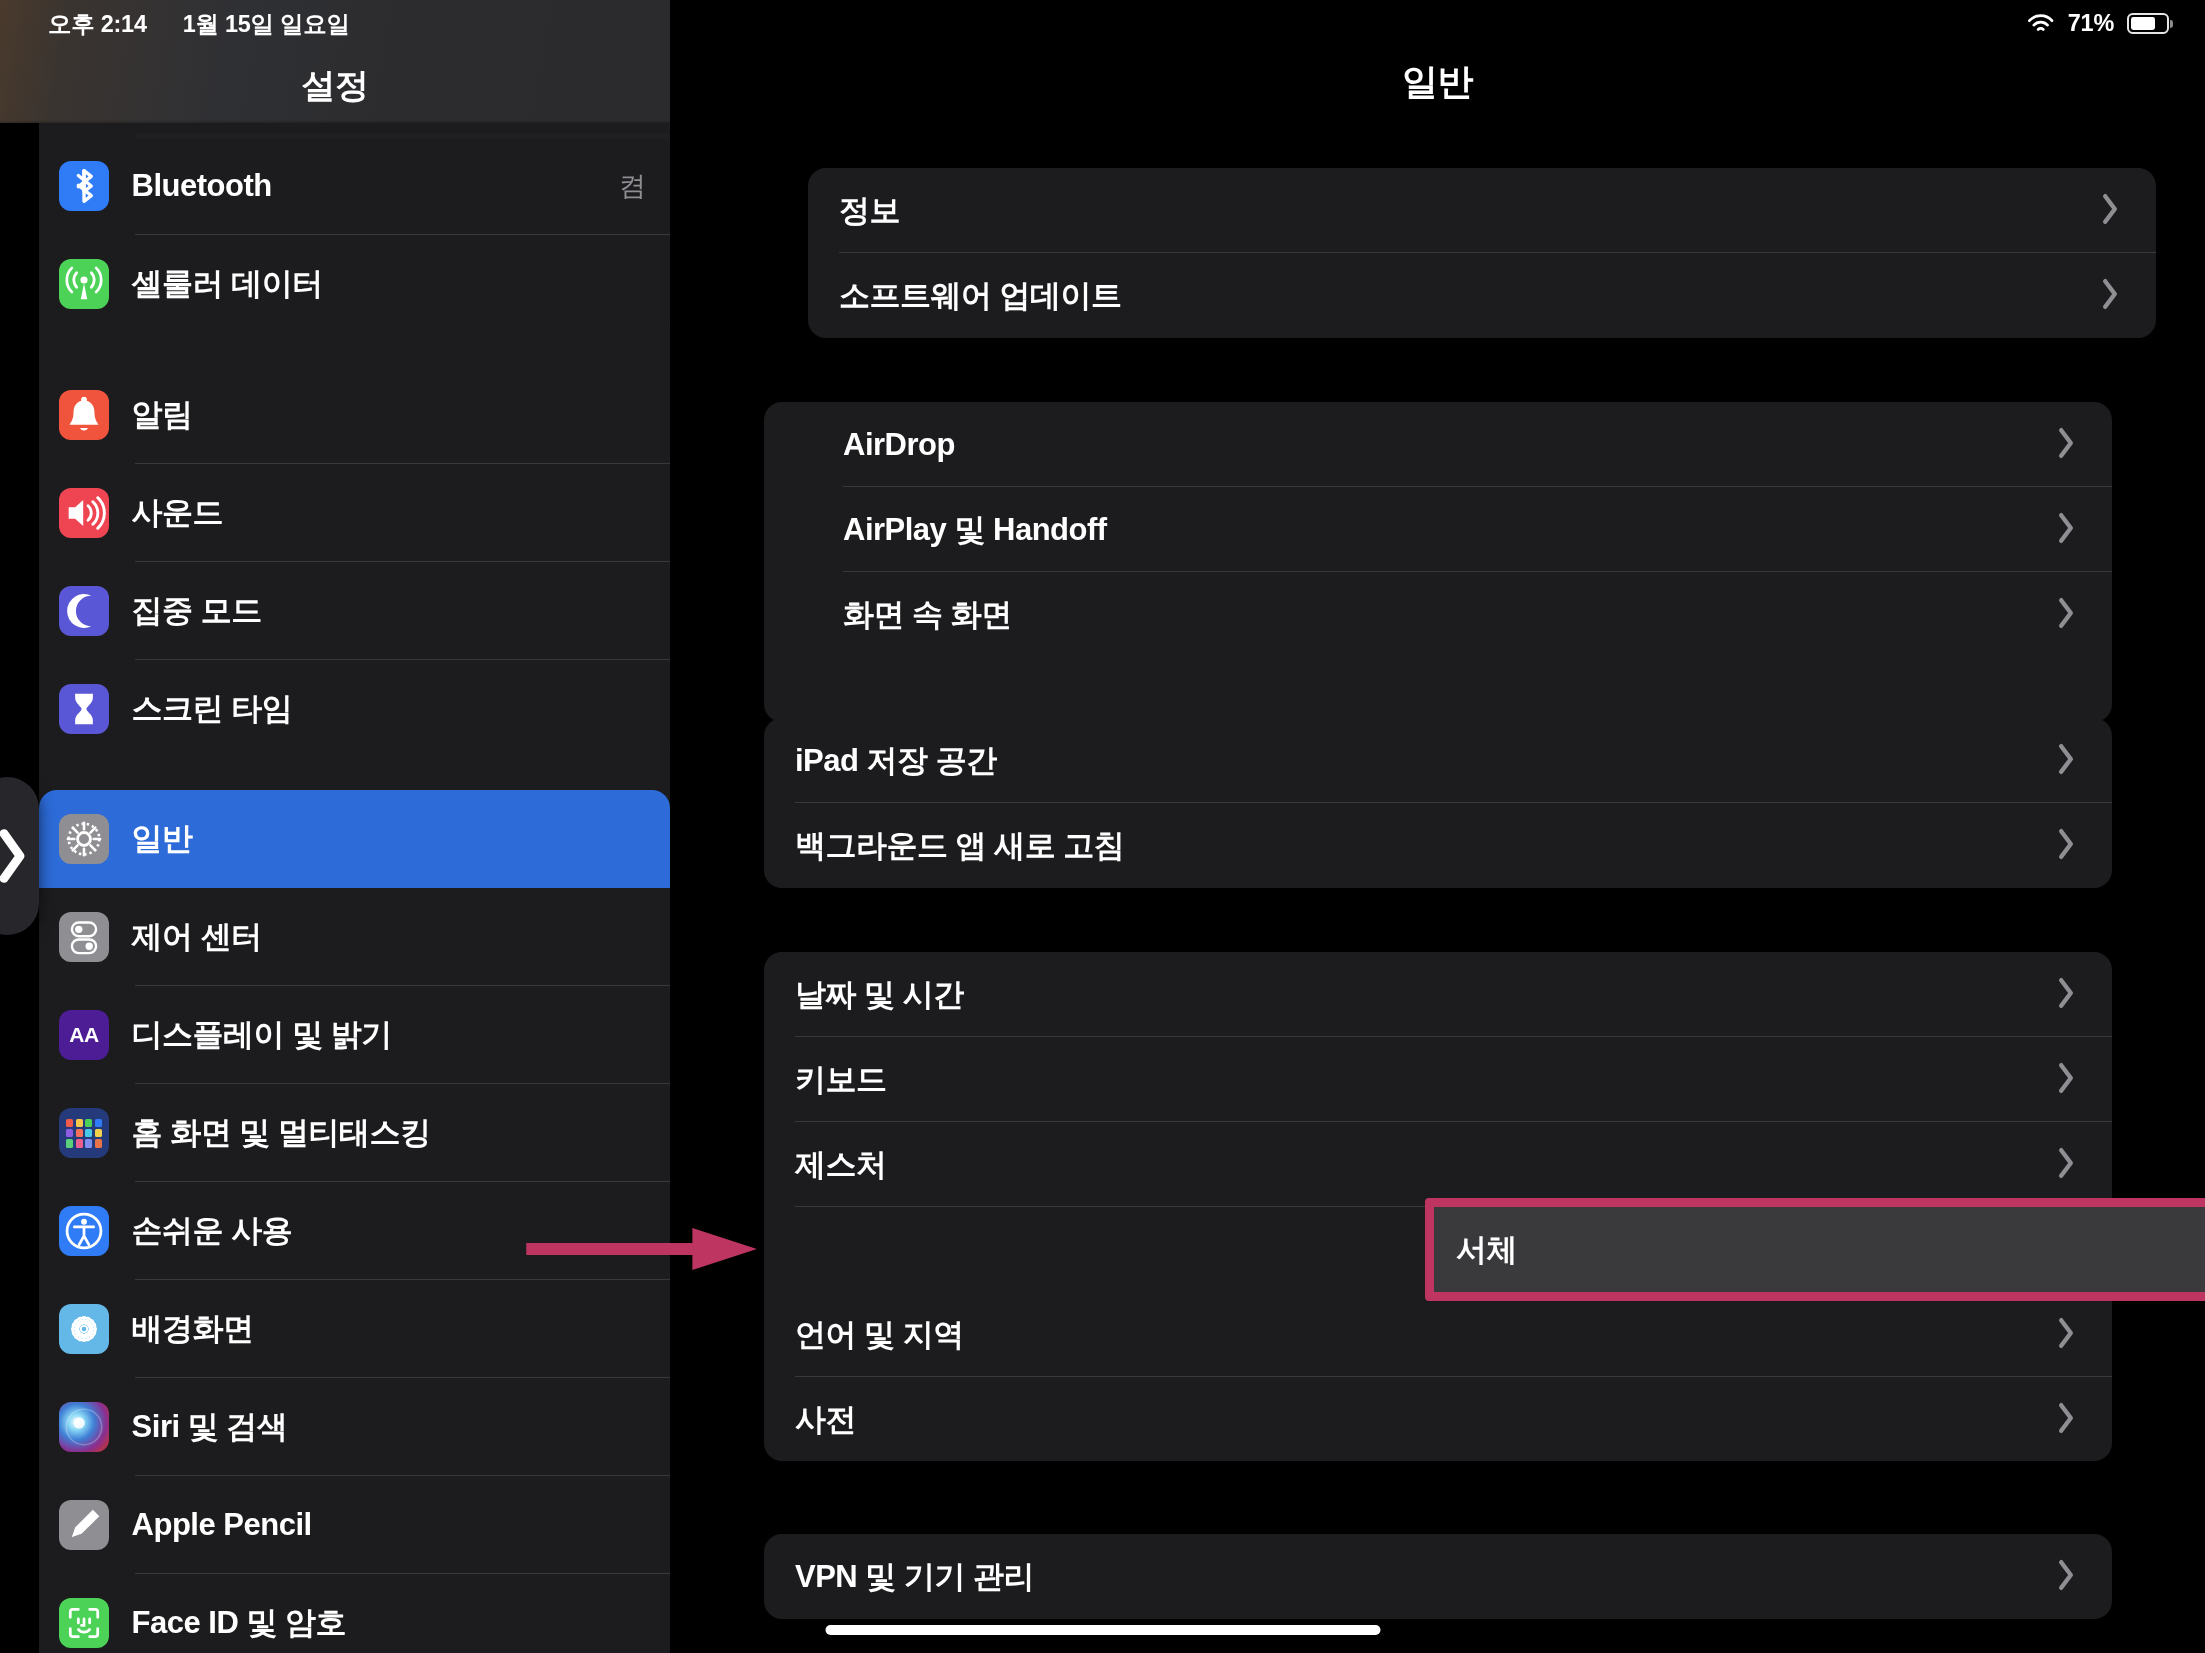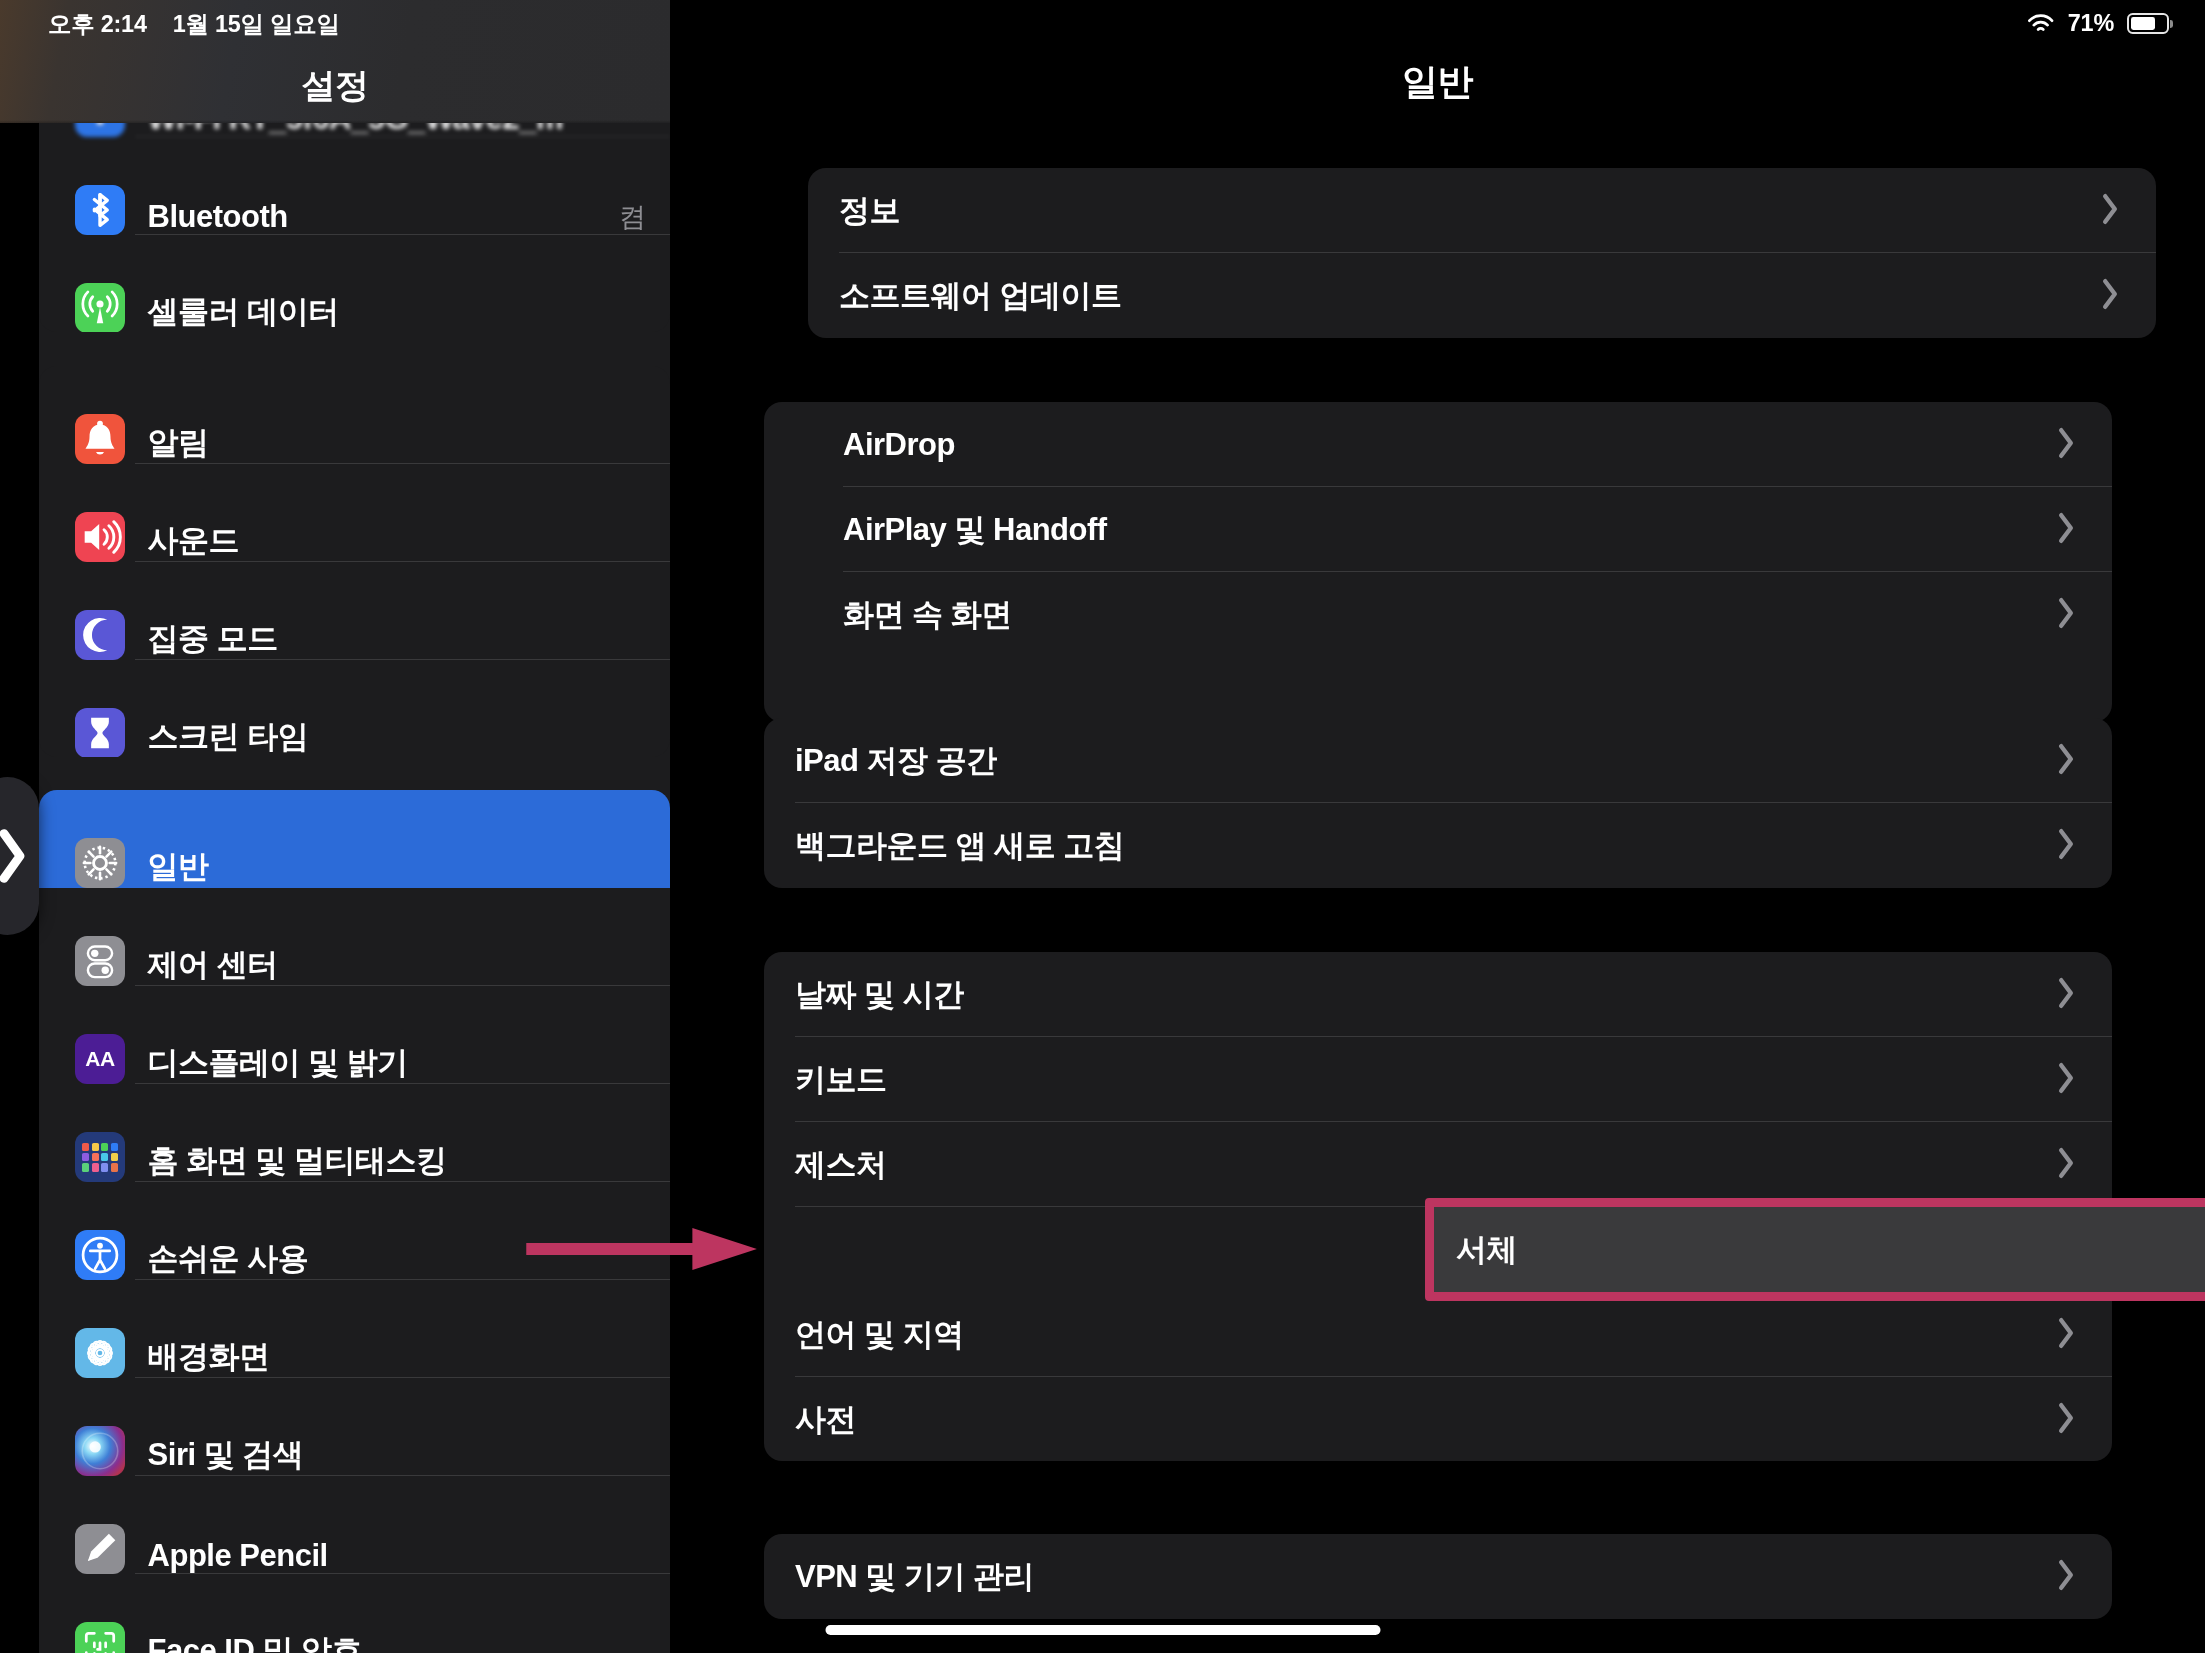--- a/index.html
+++ b/index.html
@@ -13,21 +13,21 @@
 
   #root { position:relative; width:2205px; height:1653px; background:#000; }
 
   
   .statusbar {
     position:absolute; top:0; left:0; width:2205px; height:47px;
     z-index:60;
     display:flex; align-items:center; justify-content:space-between;
     padding:0 36px 0 48px;
   }
-  .status-left { display:flex; align-items:center; gap:26px; }
+  .status-left { display:flex; align-items:center; gap:36px; }
   .status-time, .status-date {
     color:#fff; font-size:23.4px; font-weight:bold; letter-spacing:-0.2px;
     white-space:nowrap;
   }
   .status-right { display:flex; align-items:center; gap:13px; }
   .wifi-ico { width:27.4px; height:21px; position:relative; }
   .wifi-ico svg { display:block; }
   .status-batt-pct { color:#fff; font-size:23.4px; font-weight:bold; letter-spacing:-0.2px; }
   .batt {
     position:relative; width:42px; height:21px;
@@ -68,22 +68,22 @@
 
   .sb-scroll { position:absolute; top:0; left:39px; width:631px; }
 
   .sb-group {
     background:#1c1c1e; border-radius:18px; margin:0 0 34px 0;
     overflow:hidden; width:631px; margin-left:0;
   }
   .sb-group.clipped { border-radius:0 0 18px 18px; }
 
   .sb-row {
-    position:relative; height:98px; display:flex; align-items:flex-end;
-    padding-left:36px; padding-right:24px;
+    position:relative; height:98px; display:flex; align-items:center;
+    padding-left:20px; padding-right:24px;
   }
   .sb-row.selected { background:#2c6bd8; }
   .sb-row .sb-sep {
     position:absolute; left:96px; right:0; bottom:0; height:1.2px;
     background:rgba(255,255,255,0.13);
   }
   .sb-row:last-child .sb-sep { display:none; }
 
   .sb-icon {
     width:50px; height:50px; border-radius:12px; flex:none;

